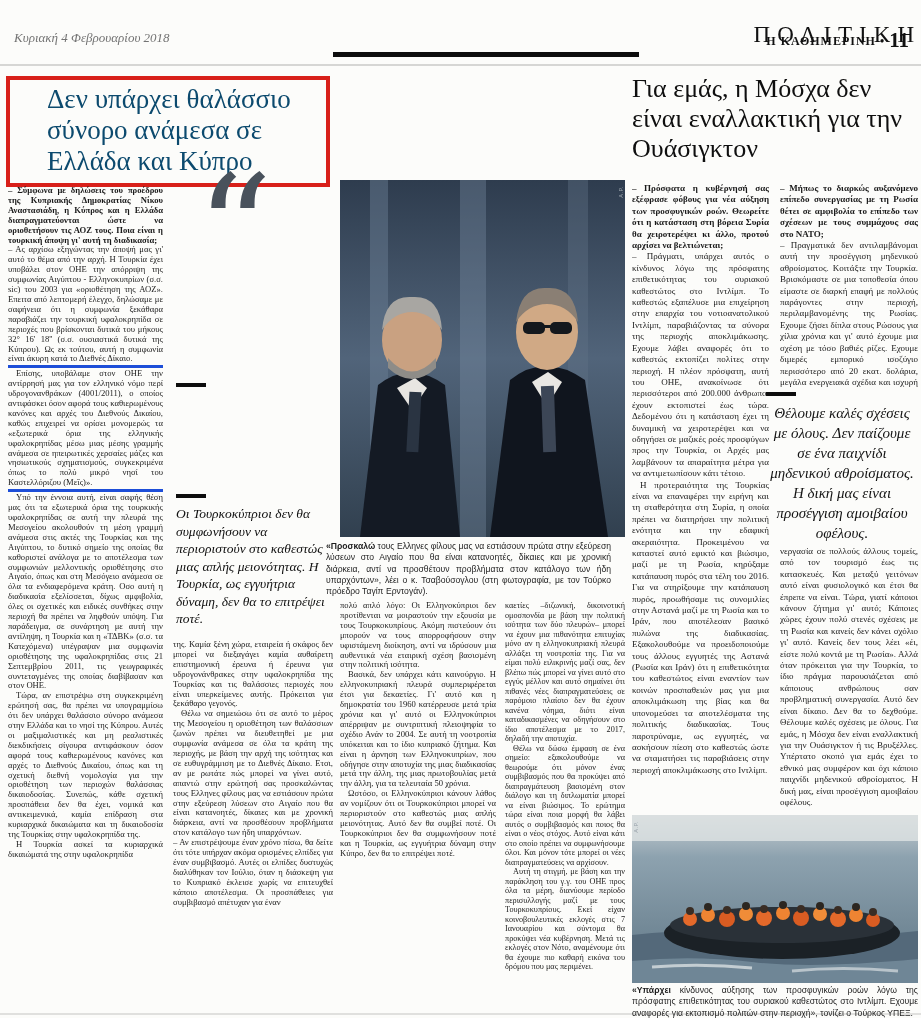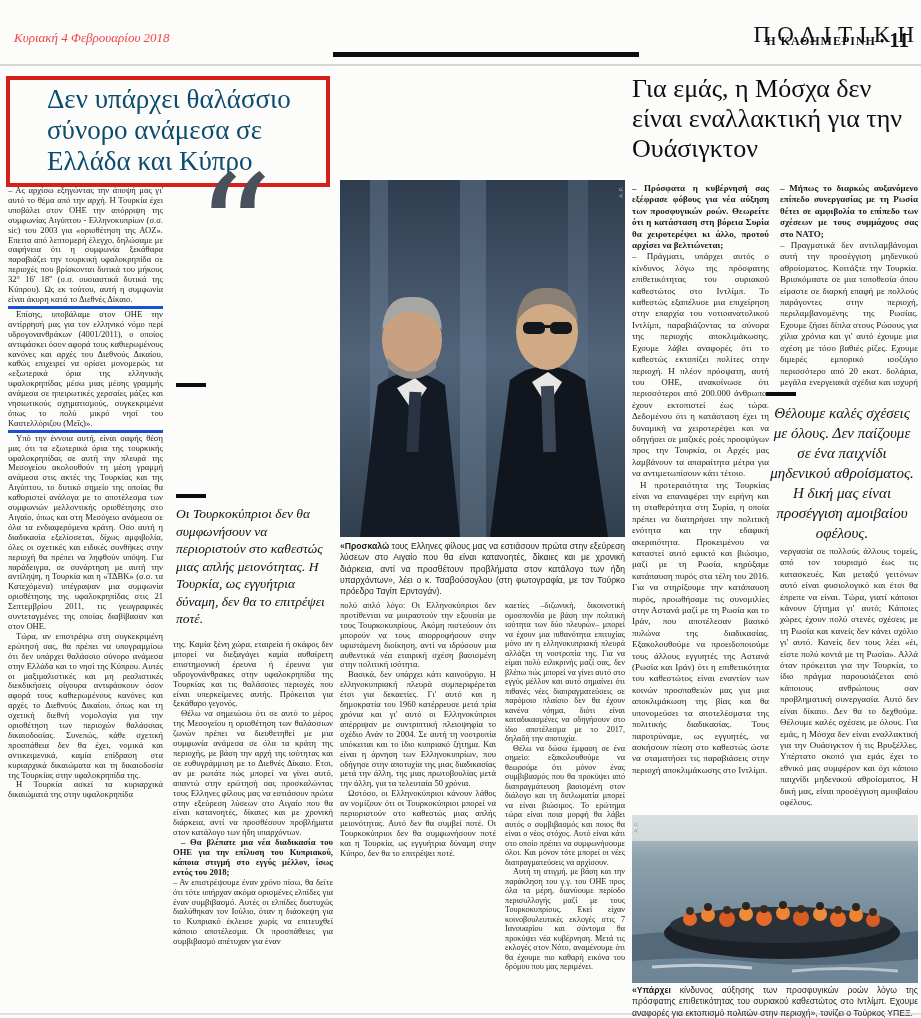--- a/index.html
+++ b/index.html
@@ -1,19 +1,19 @@
 <!DOCTYPE html>
 <html lang="el"><head>
 <meta charset="utf-8">
 <style>
   html,body{margin:0;padding:0;}
   body{width:921px;height:1018px;position:relative;background:#fcfcfa;font-family:"Liberation Serif",serif;color:#161616;overflow:hidden;}
   .abs{position:absolute;}
   
-  .hdr-date{left:14px;top:30px;font-style:italic;font-size:13px;color:#ef4444;}
+  .hdr-date{left:14px;top:30px;font-style:italic;font-size:13px;color:#737373;}
   .hdr-section{left:0;top:22px;width:921px;text-align:right;font-size:23px;letter-spacing:7px;color:#111;}
   .hdr-bar{left:333px;top:52px;width:306px;height:5px;background:#0d0d0d;}
   .hdr-right{right:12px;top:28px;font-size:12px;letter-spacing:1px;font-weight:bold;color:#111;}
   .hdr-right .pgnum{font-size:21px;letter-spacing:0;vertical-align:-2px;}
   .hdr-rule{left:0;top:64px;width:921px;height:2px;background:#d6d6d4;}
   .bottom-rule{left:0;top:1013px;width:921px;height:2px;background:#e0e0de;}
   
   .headline-box{left:6px;top:76px;width:300px;padding:4px 8px 6px 8px;border:4px solid #d8201a;}
   .headline{font-size:27px;line-height:31px;color:#0c4a6e;margin-left:29px;}
   .r-headline{left:632px;top:74px;width:278px;font-size:26px;line-height:30px;color:#0f0f0f;}
@@ -49,41 +49,41 @@
 </div>
 <div class="abs hdr-bar"></div>
 <div class="abs hdr-rule"></div>
 <div class="abs bottom-rule"></div>
 
 <div class="abs headline-box">
   <div class="headline">Δεν υπάρχει θαλάσσιο σύνορο ανάμεσα σε Ελλάδα και Κύπρο</div>
 </div>
 
 <div class="abs col" style="left:8px;top:186px;width:155px;height:829px;">
+  <p class="q noindent">– Σύμφωνα με δηλώσεις του προέδρου της Κυπριακής Δημοκρατίας Νίκου Αναστασιάδη, η Κύπρος και η Ελλάδα διαπραγματεύονται ώστε να οριοθετήσουν τις ΑΟΖ τους. Ποια είναι η τουρκική άποψη γι' αυτή τη διαδικασία;</p>
   <p class="noindent">– Ας αρχίσω εξηγώντας την άποψή μας γι' αυτό το θέμα από την αρχή. Η Τουρκία έχει υποβάλει στον ΟΗΕ την απόρριψη της συμφωνίας Αιγύπτου - Ελληνοκυπρίων (σ.σ. sic) του 2003 για «οριοθέτηση της ΑΟΖ». Επειτα από λεπτομερή έλεγχο, δηλώσαμε με σαφήνεια ότι η συμφωνία ξεκάθαρα παραβιάζει την τουρκική υφαλοκρηπίδα σε περιοχές που βρίσκονται δυτικά του μήκους 32° 16' 18'' (σ.σ. ουσιαστικά δυτικά της Κύπρου). Ως εκ τούτου, αυτή η συμφωνία είναι άκυρη κατά το Διεθνές Δίκαιο.</p>
   <div class="redbox">
     <span>Επίσης, υποβάλαμε στον ΟΗΕ την αντίρρησή μας για τον ελληνικό νόμο περί υδρογονανθράκων (4001/2011), ο οποίος αντιφάσκει όσον αφορά τους καθιερωμένους κανόνες και αρχές του Διεθνούς Δικαίου, καθώς επιχειρεί να ορίσει μονομερώς τα «εξωτερικά όρια της ελληνικής υφαλοκρηπίδας μέσω μιας μέσης γραμμής ανάμεσα σε ηπειρωτικές χερσαίες μάζες και νησιωτικούς σχηματισμούς, συγκεκριμένα όπως το πολύ μικρό νησί του Καστελλόριζου (Μεΐς)».</span>
   </div>
   <p>Υπό την έννοια αυτή, είναι σαφής θέση μας ότι τα εξωτερικά όρια της τουρκικής υφαλοκρηπίδας σε αυτή την πλευρά της Μεσογείου ακολουθούν τη μέση γραμμή ανάμεσα στις ακτές της Τουρκίας και της Αιγύπτου, το δυτικό σημείο της οποίας θα καθοριστεί ανάλογα με το αποτέλεσμα των συμφωνιών μελλοντικής οριοθέτησης στο Αιγαίο, όπως και στη Μεσόγειο ανάμεσα σε όλα τα ενδιαφερόμενα κράτη. Οσο αυτή η διαδικασία εξελίσσεται, δίχως αμφιβολία, όλες οι σχετικές και ειδικές συνθήκες στην περιοχή θα πρέπει να ληφθούν υπόψη. Για παράδειγμα, σε συνάρτηση με αυτή την αντίληψη, η Τουρκία και η «ΤΔΒΚ» (σ.σ. τα Κατεχόμενα) υπέγραψαν μια συμφωνία οριοθέτησης της υφαλοκρηπίδας στις 21 Σεπτεμβρίου 2011, τις γεωγραφικές συντεταγμένες της οποίας διαβίβασαν και στον ΟΗΕ.</p>
   <p>Τώρα, αν επιστρέψω στη συγκεκριμένη ερώτησή σας, θα πρέπει να υπογραμμίσω ότι δεν υπάρχει θαλάσσιο σύνορο ανάμεσα στην Ελλάδα και το νησί της Κύπρου. Αυτές οι μαξιμαλιστικές και μη ρεαλιστικές διεκδικήσεις σίγουρα αντιφάσκουν όσον αφορά τους καθιερωμένους κανόνες και αρχές το Διεθνούς Δικαίου, όπως και τη σχετική διεθνή νομολογία για την οριοθέτηση των περιοχών θαλάσσιας δικαιοδοσίας. Συνεπώς, κάθε σχετική προσπάθεια δεν θα έχει, νομικά και αντικειμενικά, καμία επίδραση στα κυριαρχικά δικαιώματα και τη δικαιοδοσία της Τουρκίας στην υφαλοκρηπίδα της.</p>
   <p>Η Τουρκία ασκεί τα κυριαρχικά δικαιώματά της στην υφαλοκρηπίδα</p>
 </div>
 
 <div class="abs quote-glyph" style="left:196px;top:180px;">“</div>
 <div class="abs" style="left:176px;top:383px;width:152px;">
   <div class="pq-bar"></div>
 </div>
 <div class="abs" style="left:176px;top:494px;width:152px;">
   <div class="pq-bar"></div>
   <div class="pullquote">Οι Τουρκοκύπριοι δεν θα συμφωνήσουν να περιοριστούν στο καθεστώς μιας απλής μειονότητας. Η Τουρκία, ως εγγυήτρια δύναμη, δεν θα το επιτρέψει ποτέ.</div>
 </div>
 <div class="abs col" style="left:173px;top:640px;width:160px;height:375px;">
   <p class="noindent">της. Καμία ξένη χώρα, εταιρεία ή σκάφος δεν μπορεί να διεξαγάγει καμία αυθαίρετη επιστημονική έρευνα ή έρευνα για υδρογονάνθρακες στην υφαλοκρηπίδα της Τουρκίας και τις θαλάσσιες περιοχές που είναι υπερκείμενες αυτής. Πρόκειται για ξεκάθαρο γεγονός.</p>
   <p>Θέλω να σημειώσω ότι σε αυτό το μέρος της Μεσογείου η οριοθέτηση των θαλάσσιων ζωνών πρέπει να διευθετηθεί με μια συμφωνία ανάμεσα σε όλα τα κράτη της περιοχής, με βάση την αρχή της ισότητας και σε ευθυγράμμιση με το Διεθνές Δίκαιο. Ετσι, αν με ρωτάτε πώς μπορεί να γίνει αυτό, απαντώ στην ερώτησή σας προσκαλώντας τους Ελληνες φίλους μας να εστιάσουν πρώτα στην εξεύρεση λύσεων στο Αιγαίο που θα είναι κατανοητές, δίκαιες και με χρονική διάρκεια, αντί να προσθέσουν προβλήματα στον κατάλογο των ήδη υπαρχόντων.</p>
-  <p class="q">– Θα βλέπατε μια νέα διαδικασία του ΟΗΕ για την επίλυση του Κυπριακού, κάποια στιγμή στο εγγύς μέλλον, ίσως εντός του 2018;</p>
   <p class="noindent">– Αν επιστρέψουμε έναν χρόνο πίσω, θα δείτε ότι τότε υπήρχαν ακόμα ορισμένες ελπίδες για έναν συμβιβασμό. Αυτές οι ελπίδες δυστυχώς διαλύθηκαν τον Ιούλιο, όταν η διάσκεψη για το Κυπριακό έκλεισε χωρίς να επιτευχθεί κάποιο αποτέλεσμα. Οι προσπάθειες για συμβιβασμό απέτυχαν για έναν</p>
 </div>
 
 <div class="abs photo-frame" style="left:340px;top:180px;width:285px;height:357px;">
   <svg width="285" height="357" viewBox="0 0 285 357">
     <defs>
       <linearGradient id="bg1" x1="0" y1="0" x2="0" y2="1">
         <stop offset="0" stop-color="#2e3c4e"></stop>
           <stop offset="0.5" stop-color="#51647a"></stop>
           <stop offset="1" stop-color="#31404f"></stop>
@@ -110,21 +110,21 @@
       <ellipse cx="207" cy="152" rx="31" ry="38" fill="#d0a985"></ellipse>
       <path d="M176 142 Q180 106 207 108 Q235 106 238 142 Q226 124 207 124 Q188 124 176 142 Z" fill="#8a7f74"></path>
       <rect x="183" y="142" width="22" height="12" rx="5" fill="#14181d"></rect>
       <rect x="210" y="142" width="22" height="12" rx="5" fill="#14181d"></rect>
       <rect x="203" y="145" width="9" height="3" fill="#14181d"></rect>
     </g>
   </svg>
   <div class="abs vcredit" style="right:1px;top:6px;">A.P.</div>
 </div>
 
-<div class="abs caption" style="left:340px;top:541px;width:285px;height:52px;">
+<div class="abs caption" style="left:326px;top:541px;width:285px;height:52px;">
   <b>«Προσκαλώ</b><span> τους Ελληνες φίλους μας να εστιάσουν πρώτα στην εξεύρεση λύσεων στο Αιγαίο που θα είναι κατανοητές, δίκαιες και με χρονική διάρκεια, αντί να προσθέτουν προβλήματα στον κατάλογο των ήδη υπαρχόντων», λέει ο κ. Τσαβούσογλου (στη φωτογραφία, με τον Τούρκο πρόεδρο Ταγίπ Ερντογάν).</span>
 </div>
 
 <div class="abs col" style="left:340px;top:601px;width:156px;height:414px;">
   <p class="noindent">πολύ απλό λόγο: Οι Ελληνοκύπριοι δεν προτίθενται να μοιραστούν την εξουσία με τους Τουρκοκυπρίους. Ακόμη πιστεύουν ότι μπορούν να τους απορροφήσουν στην υφιστάμενη διοίκηση, αντί να ιδρύσουν μια αυθεντικά νέα εταιρική σχέση βασισμένη στην πολιτική ισότητα.</p>
   <p>Βασικά, δεν υπάρχει κάτι καινούργιο. Η ελληνοκυπριακή πλευρά συμπεριφέρεται έτσι για δεκαετίες. Γι' αυτό και η δημοκρατία του 1960 κατέρρευσε μετά τρία χρόνια και γι' αυτό οι Ελληνοκύπριοι απέρριψαν με συντριπτική πλειοψηφία το σχέδιο Ανάν το 2004. Σε αυτή τη νοοτροπία υπόκειται και το ίδιο κυπριακό ζήτημα. Και είναι η άρνηση των Ελληνοκυπρίων, που οδήγησε στην αποτυχία της μιας διαδικασίας μετά την άλλη, της μιας πρωτοβουλίας μετά την άλλη, για τα τελευταία 50 χρόνια.</p>
   <p>Ωστόσο, οι Ελληνοκύπριοι κάνουν λάθος αν νομίζουν ότι οι Τουρκοκύπριοι μπορεί να περιοριστούν στο καθεστώς μιας απλής μειονότητας. Αυτό δεν θα συμβεί ποτέ. Οι Τουρκοκύπριοι δεν θα συμφωνήσουν ποτέ και η Τουρκία, ως εγγυήτρια δύναμη στην Κύπρο, δεν θα το επιτρέψει ποτέ.</p>
 </div>
 
 <div class="abs col rcol4" style="left:505px;top:601px;width:120px;height:414px;">

